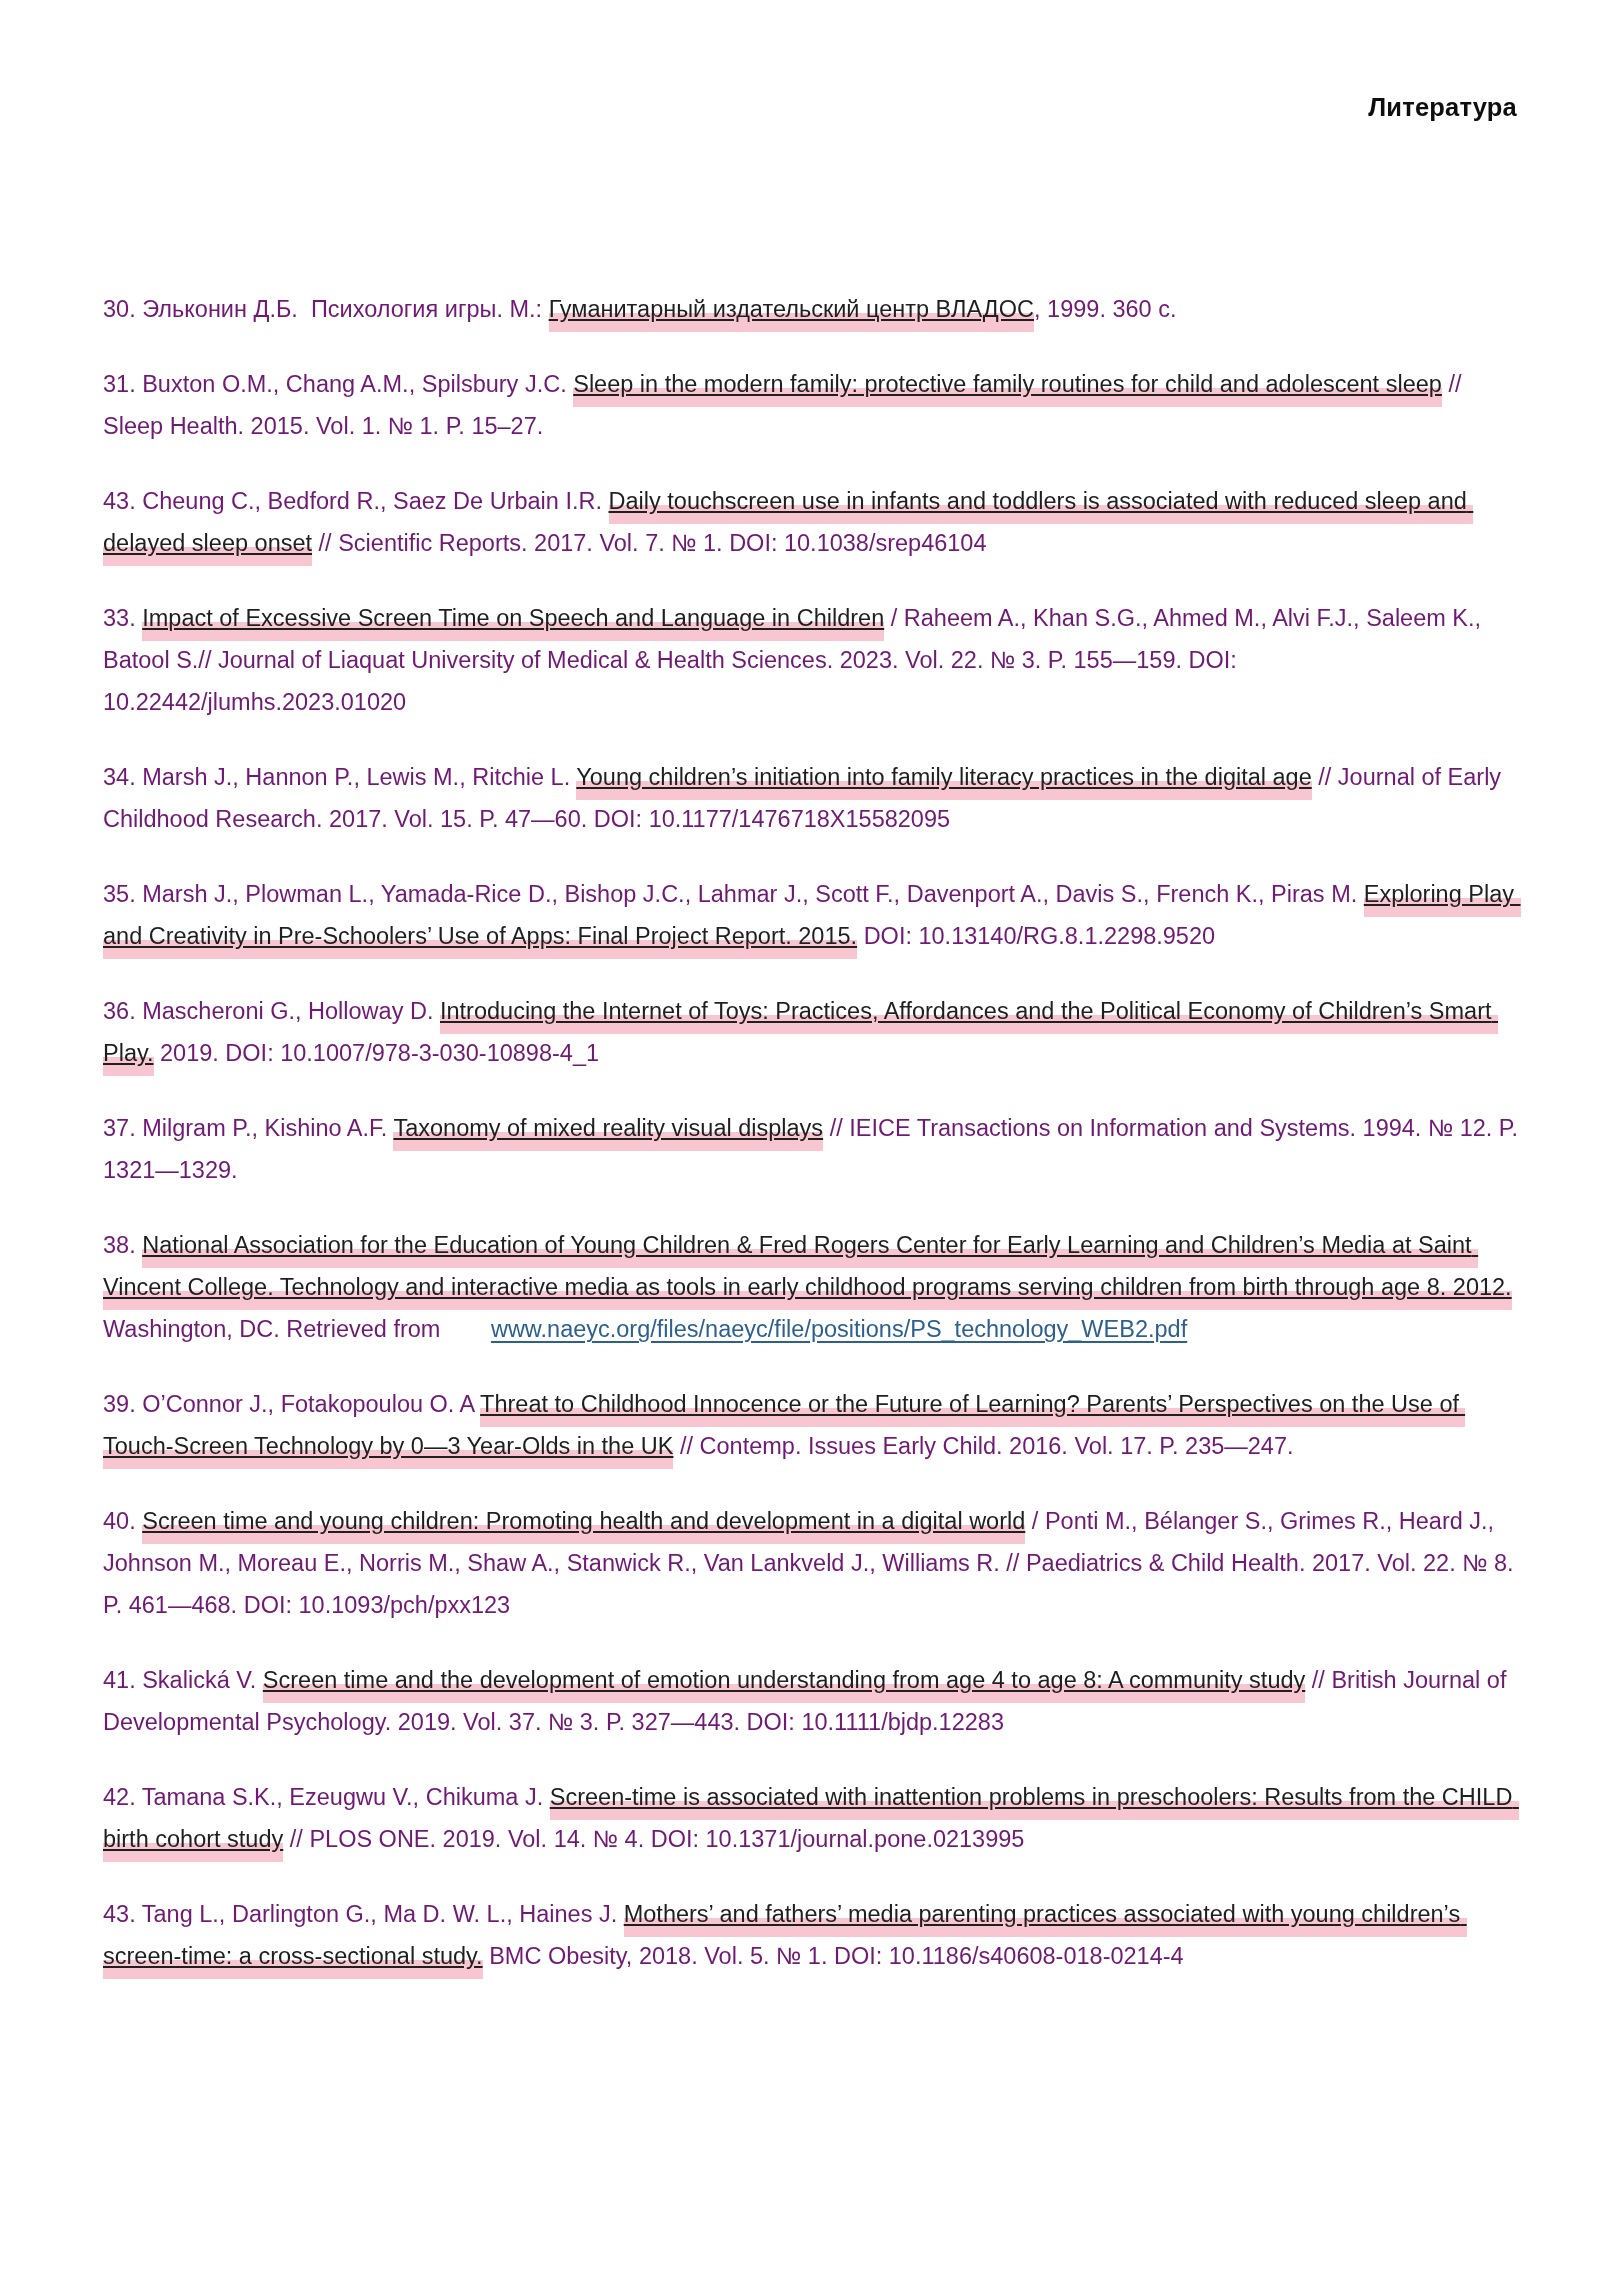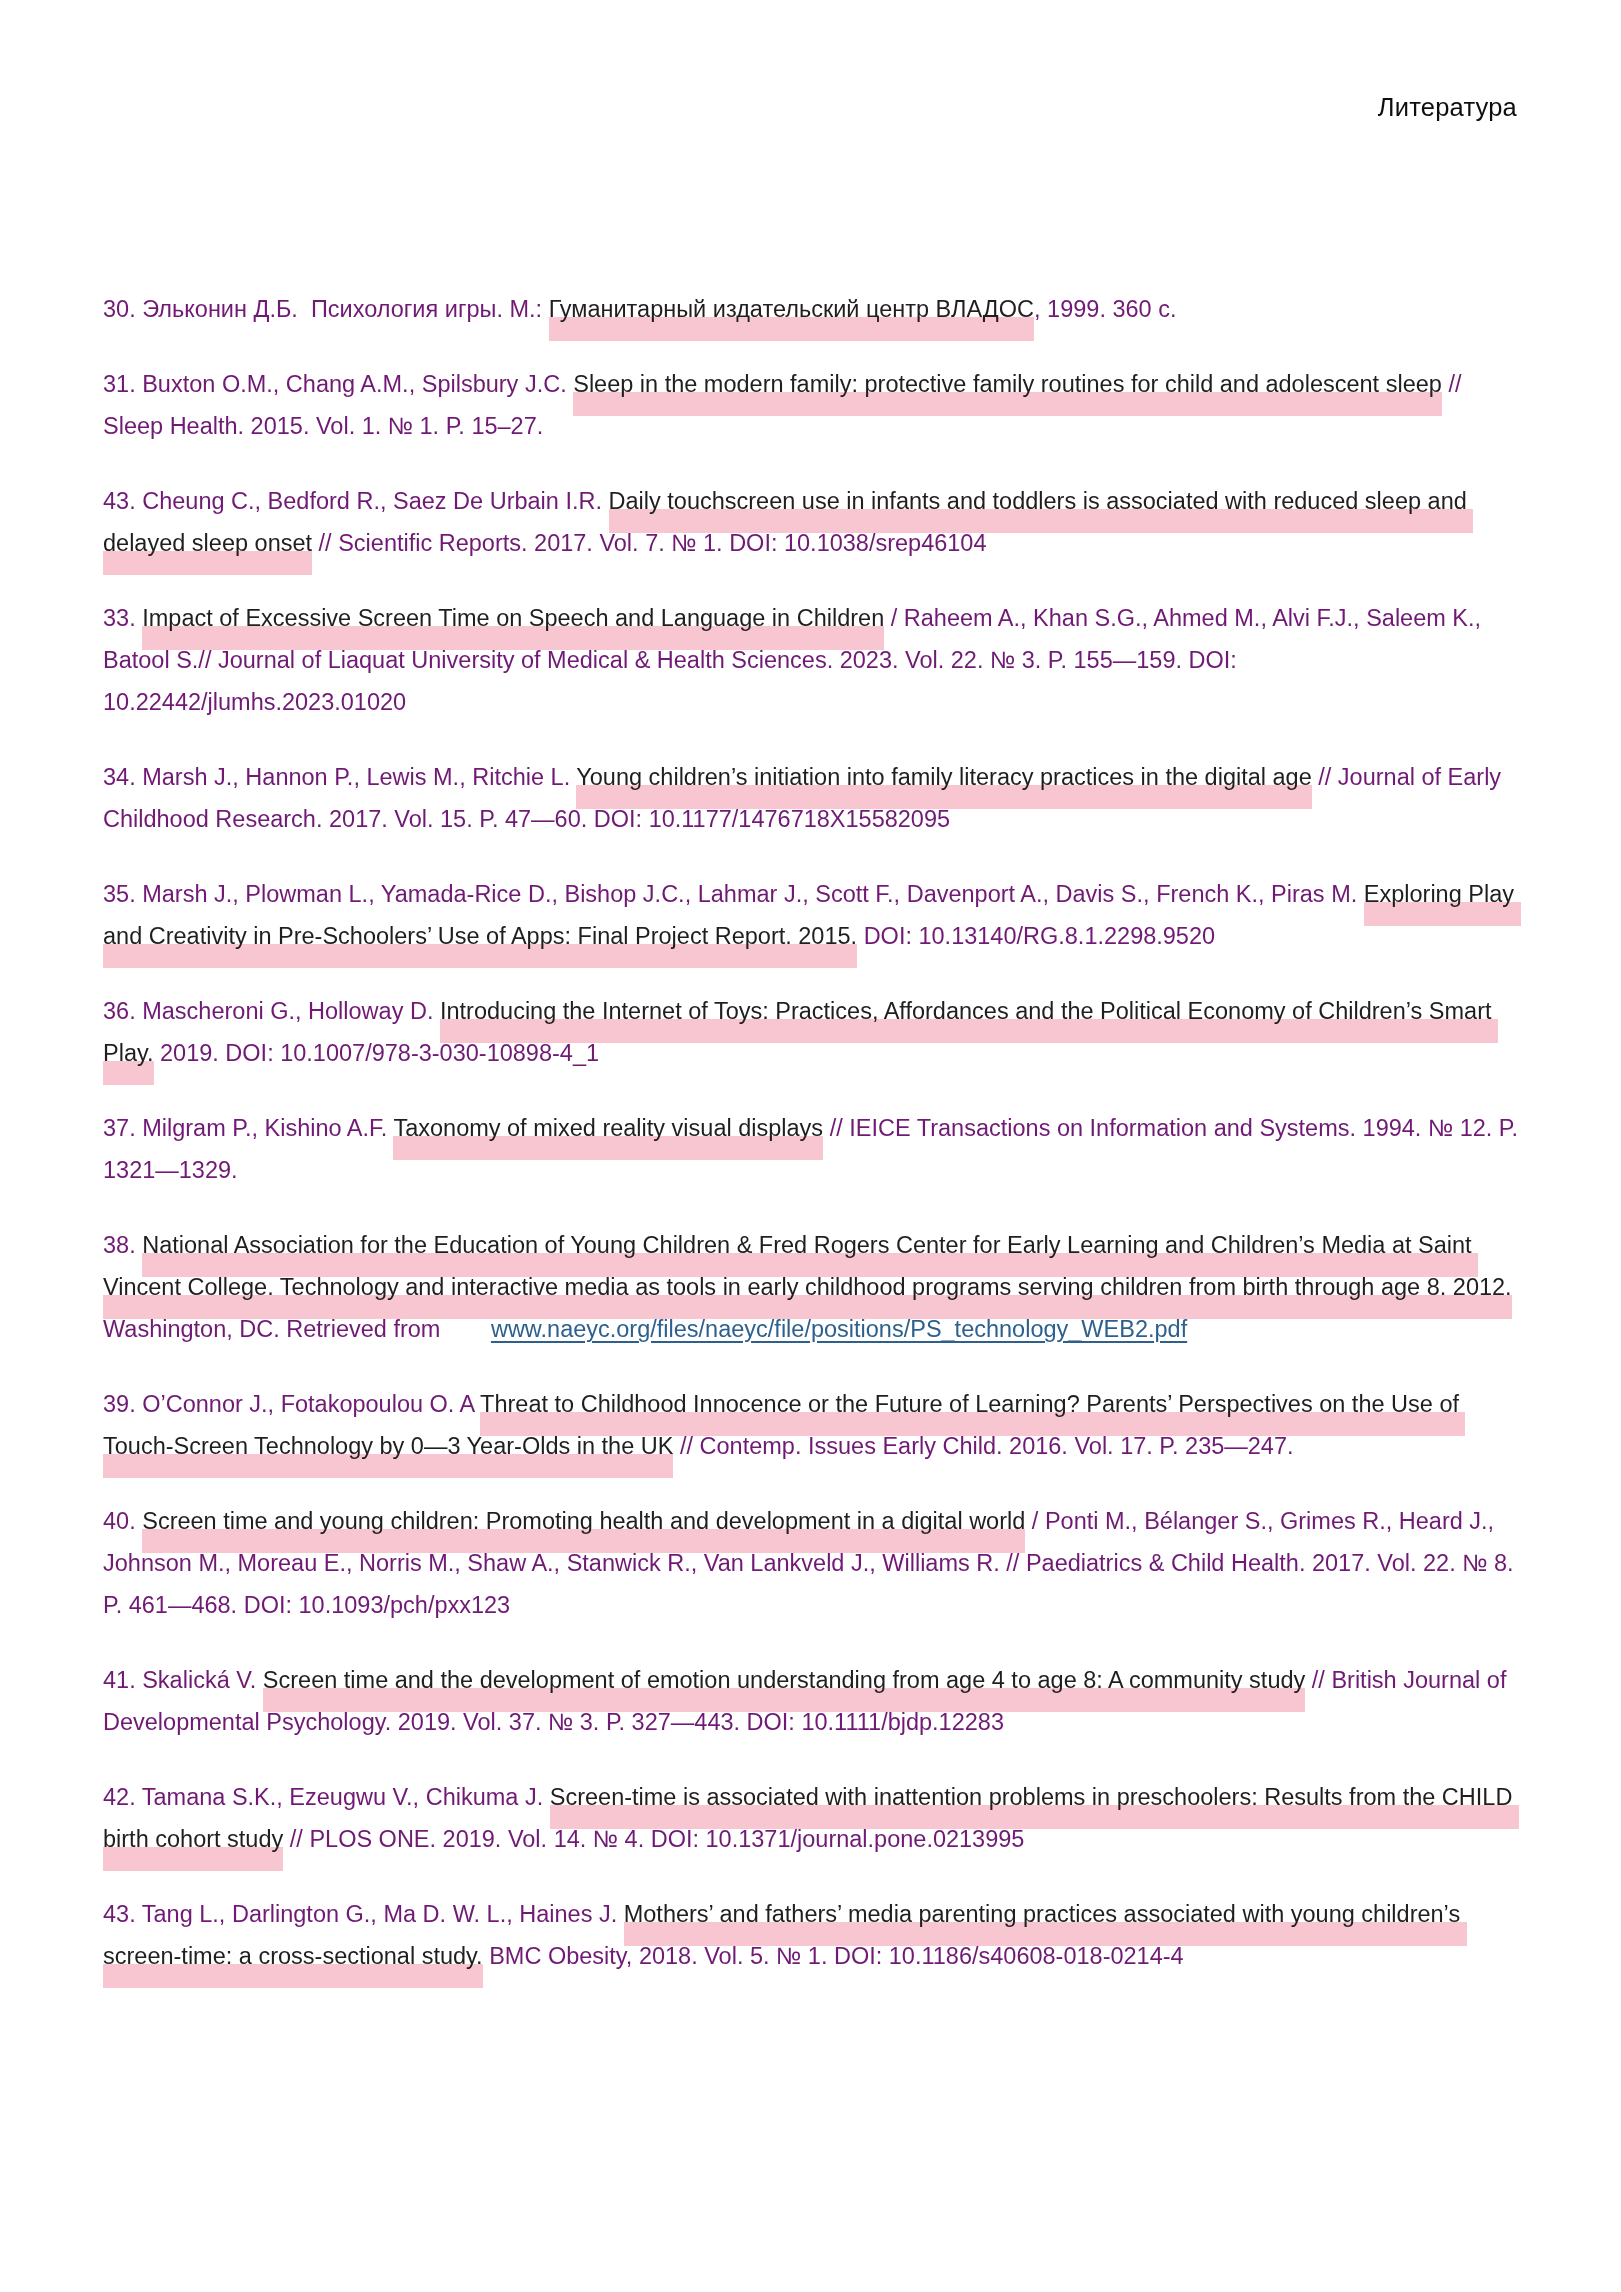--- a/index.html
+++ b/index.html
@@ -20,42 +20,43 @@
     top: 0; left: 0;
     width: 1621px;
     height: 2293px;
     background: #ffffff;
   }
   .page-header {
     position: absolute;
     top: 93px;
     right: 104px;
     font-size: 25.5px;
-    font-weight: normal;
+    font-weight: bold;
     color: #0e0e0e;
     letter-spacing: 0.2px;
   }
   .refs {
     position: absolute;
     top: 288px;
     left: 103px;
     width: 1423px;
     font-size: 23.5px;
     line-height: 42px;
   }
   .ref {
     margin: 0 0 33px 0;
     white-space: pre-wrap;
   }
   .plain {
     color: #701a75;
   }
   .hl {
     background-image: linear-gradient(to bottom, rgba(255,255,255,0) 46%, #f8c6d1 46%);
-    padding-bottom: 19px;
+    padding-bottom: 10px;
+    text-decoration: underline;
   }
   .link {
     color: #2d608f;
     text-decoration: underline;
     text-underline-offset: 3.9px;
     cursor: pointer;
     margin-left: 44px;
   }
 </style>
 </head>

